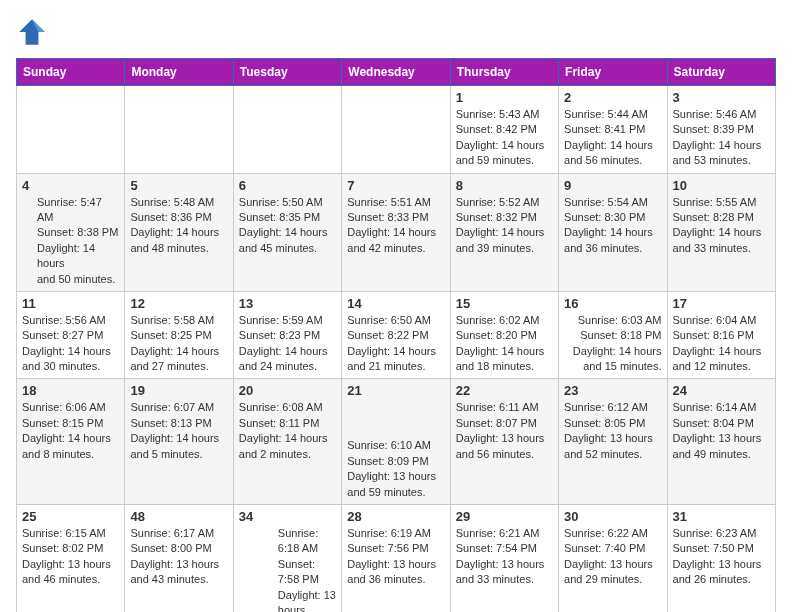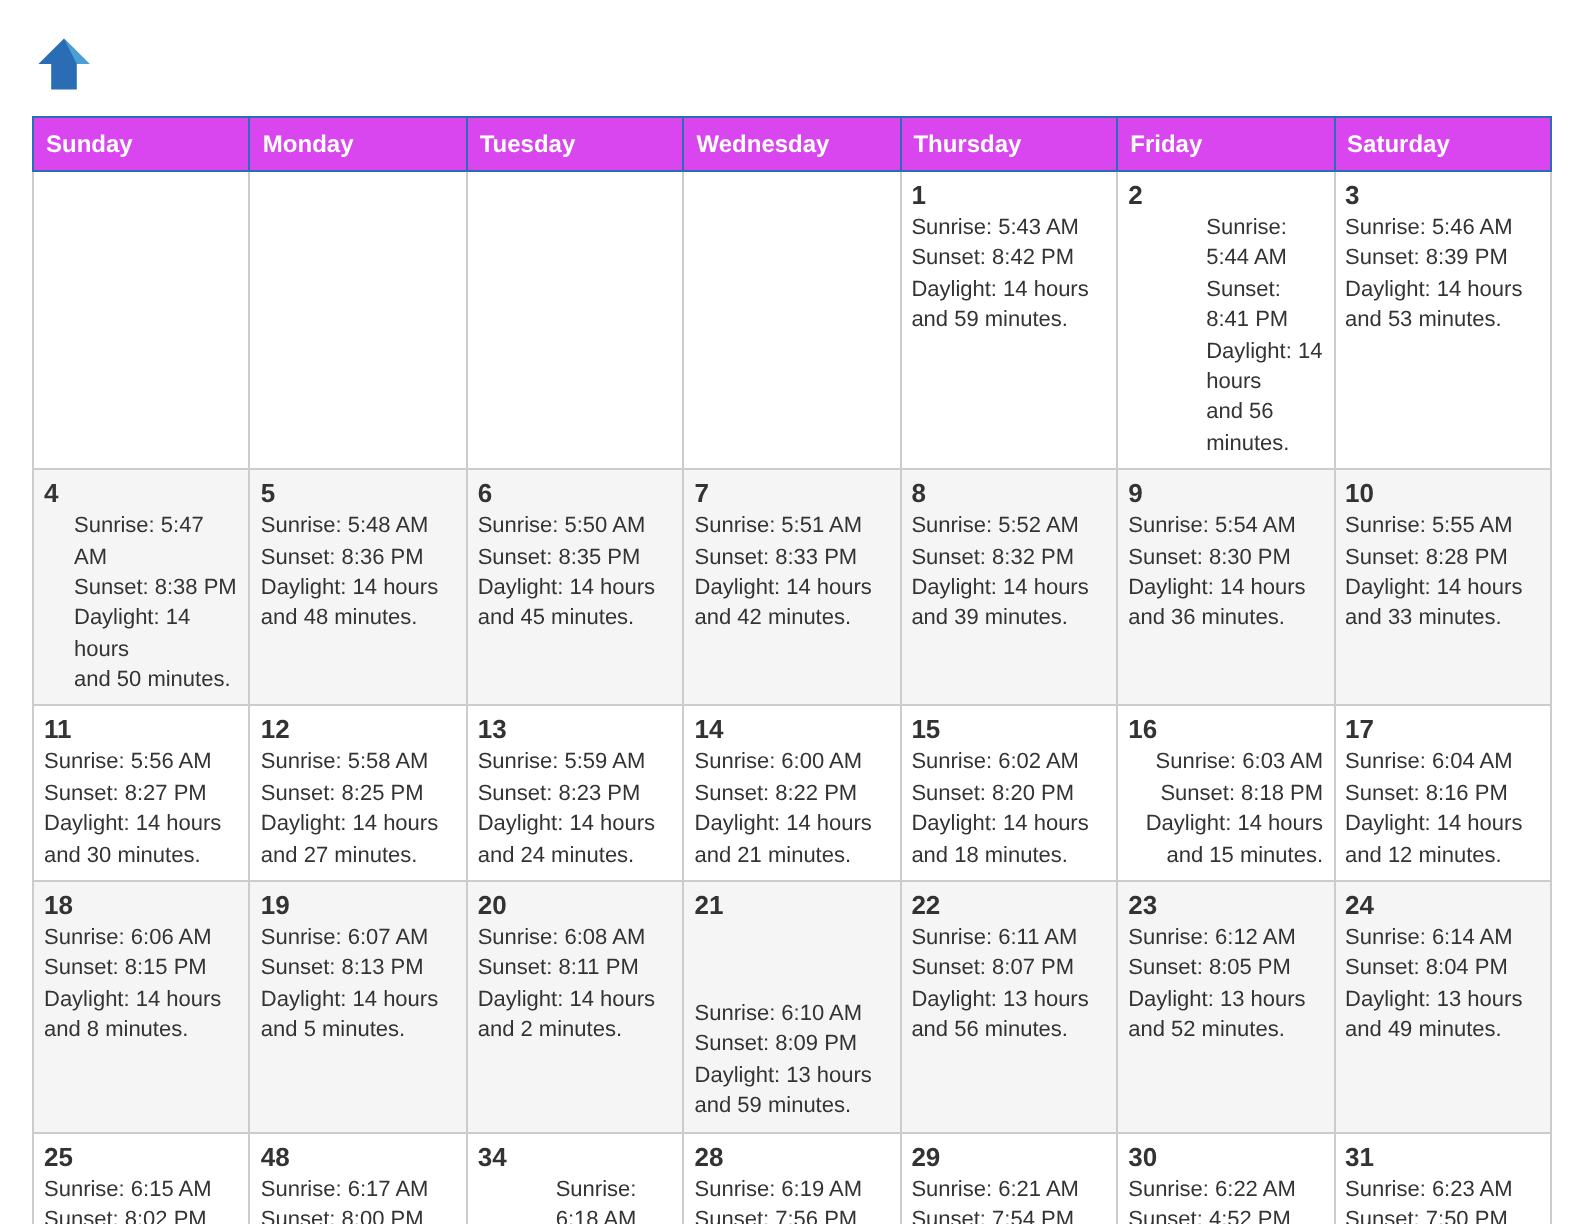--- a/index.html
+++ b/index.html
@@ -43,21 +43,21 @@
     .subtitle {
       font-size: 16px;
       color: #555;
     }
     .calendar-table {
       width: 100%;
       border-collapse: collapse;
       font-size: 11px;
     }
     .calendar-table th {
-      background-color: #d946ef;
+      background-color: #a21caf;
       color: #fff;
       text-align: left;
       padding: 6px 6px;
       font-size: 12px;
       font-weight: bold;
       border: 1px solid #2a6db5;
     }
     .calendar-table td {
       border: 1px solid #ccc;
       vertical-align: top;
@@ -127,21 +127,21 @@
         <td class="empty-cell"></td>
         <td>
           <div class="day-number">1</div>
           <div class="day-info" style="white-space: pre-line;">Sunrise: 5:43 AM
 Sunset: 8:42 PM
 Daylight: 14 hours
 and 59 minutes.</div>
         </td>
         <td>
           <div class="day-number">2</div>
-          <div class="day-info" style="white-space: pre-line; margin-left: 39px;">Sunrise: 5:44 AM
+          <div class="day-info" style="white-space: pre-line;">Sunrise: 5:44 AM
 Sunset: 8:41 PM
 Daylight: 14 hours
 and 56 minutes.</div>
         </td>
         <td>
           <div class="day-number">3</div>
           <div class="day-info" style="white-space: pre-line;">Sunrise: 5:46 AM
 Sunset: 8:39 PM
 Daylight: 14 hours
 and 53 minutes.</div>
@@ -215,21 +215,21 @@
         </td>
         <td>
           <div class="day-number">13</div>
           <div class="day-info" style="white-space: pre-line;">Sunrise: 5:59 AM
 Sunset: 8:23 PM
 Daylight: 14 hours
 and 24 minutes.</div>
         </td>
         <td>
           <div class="day-number">14</div>
-          <div class="day-info" style="white-space: pre-line;">Sunrise: 6:00 AM
+          <div class="day-info" style="white-space: pre-line;">Sunrise: 6:50 AM
 Sunset: 8:22 PM
 Daylight: 14 hours
 and 21 minutes.</div>
         </td>
         <td>
           <div class="day-number">15</div>
           <div class="day-info" style="white-space: pre-line;">Sunrise: 6:02 AM
 Sunset: 8:20 PM
 Daylight: 14 hours
 and 18 minutes.</div>
@@ -332,21 +332,21 @@
         <td>
           <div class="day-number">29</div>
           <div class="day-info" style="white-space: pre-line;">Sunrise: 6:21 AM
 Sunset: 7:54 PM
 Daylight: 13 hours
 and 33 minutes.</div>
         </td>
         <td>
           <div class="day-number">30</div>
           <div class="day-info" style="white-space: pre-line;">Sunrise: 6:22 AM
-Sunset: 4:52 PM
+Sunset: 7:40 PM
 Daylight: 13 hours
 and 29 minutes.</div>
         </td>
         <td>
           <div class="day-number">31</div>
           <div class="day-info" style="white-space: pre-line;">Sunrise: 6:23 AM
 Sunset: 7:50 PM
 Daylight: 13 hours
 and 26 minutes.</div>
         </td>

